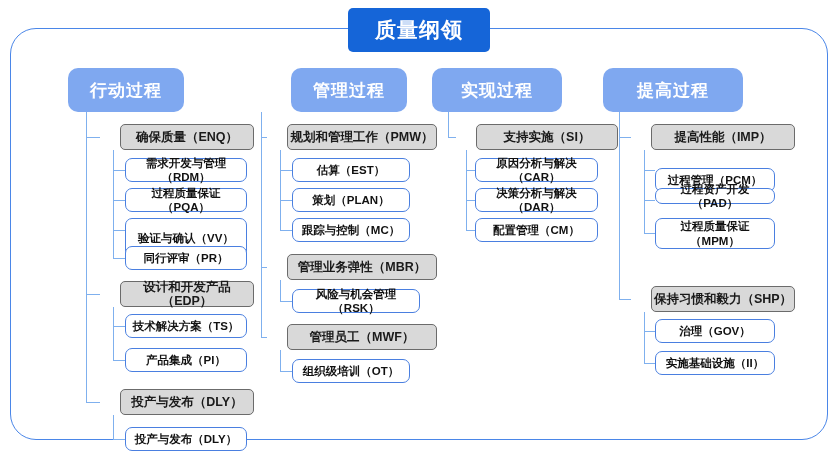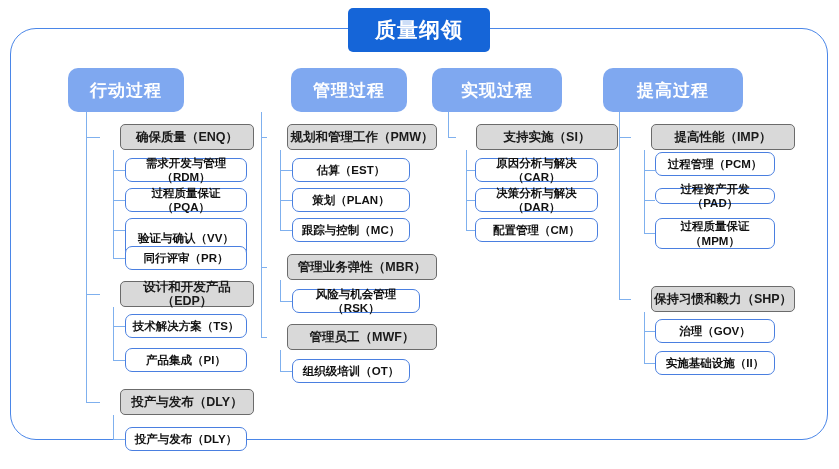--- a/index.html
+++ b/index.html
@@ -131,21 +131,21 @@
   <div class="ln-h" style="left:466px;top:230px;width:9px;"></div>
   <div class="leaf-box" style="left:475px;top:218px;width:123px;height:24px;">配置管理（CM）</div>
 
   <div class="col-head" style="left:603px;top:68px;width:140px;">提高过程</div>
   <div class="ln-v" style="left:619px;top:112px;height:187px;"></div>
 
   <div class="ln-h" style="left:619px;top:137px;width:12px;"></div>
   <div class="group-box" style="left:631px;top:124px;width:144px;height:26px;">提高性能（IMP）</div>
   <div class="ln-v" style="left:644px;top:150px;height:83px;"></div>
   <div class="ln-h" style="left:644px;top:170px;width:11px;"></div>
-  <div class="leaf-box" style="left:655px;top:152px;width:120px;height:24px;">过程管理（PCM）</div>
+  <div class="leaf-box" style="left:655px;top:168px;width:120px;height:24px;">过程管理（PCM）</div>
   <div class="ln-h" style="left:644px;top:200px;width:11px;"></div>
   <div class="leaf-box" style="left:655px;top:188px;width:120px;height:16px;">过程资产开发（PAD）</div>
   <div class="ln-h" style="left:644px;top:233px;width:11px;"></div>
   <div class="leaf-box" style="left:655px;top:218px;width:120px;height:31px;white-space:pre-line;">过程质量保证
 （MPM）</div>
 
   <div class="ln-h" style="left:619px;top:299px;width:12px;"></div>
   <div class="group-box" style="left:631px;top:286px;width:144px;height:26px;">保持习惯和毅力（SHP）</div>
   <div class="ln-v" style="left:644px;top:312px;height:51px;"></div>
   <div class="ln-h" style="left:644px;top:331px;width:11px;"></div>

